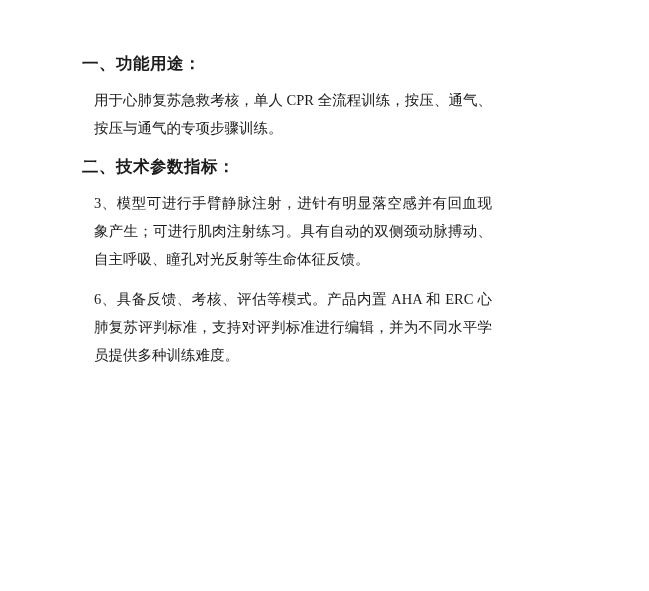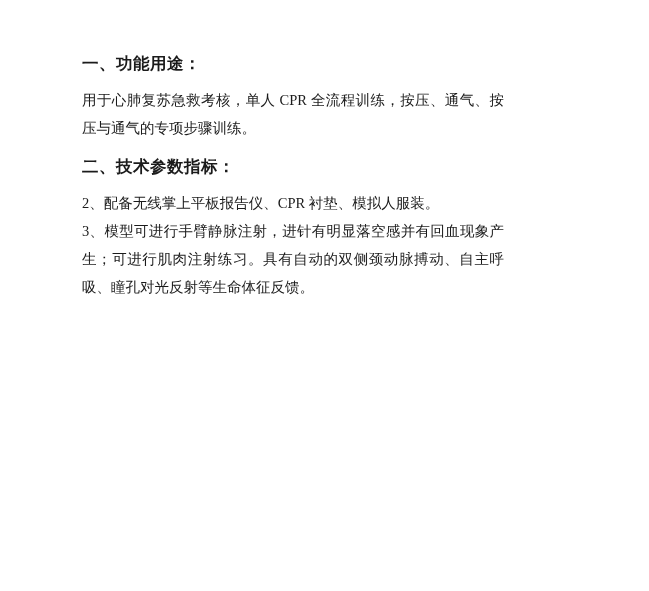--- a/index.html
+++ b/index.html
@@ -30,32 +30,32 @@
     font-size: 16.5px;
     line-height: 22px;
     margin: 0 0 12px 0;
     text-align: left;
     letter-spacing: 0.5px;
   }
   .section + .section .section-heading {
     margin-top: 13px;
   }
   .para {
-    margin: 0;
+    margin: 12px;
   }
 </style>
 </head>
 <body>
 
 <div class="page">
 
   <div class="section">
     <h2 class="section-heading">一、功能用途：</h2>
     <p class="para">用于心肺复苏急救考核，单人 CPR 全流程训练，按压、通气、按压与通气的专项步骤训练。</p>
   </div>
 
   <div class="section">
     <h2 class="section-heading">二、技术参数指标：</h2>
-    <p class="para">2、配备无线掌上平板报告仪、CPR 衬垫、模拟人服装。</p>
     <p class="para">3、模型可进行手臂静脉注射，进针有明显落空感并有回血现象产生；可进行肌肉注射练习。具有自动的双侧颈动脉搏动、自主呼吸、瞳孔对光反射等生命体征反馈。</p>
+    <p class="para">6、具备反馈、考核、评估等模式。产品内置 AHA 和 ERC 心肺复苏评判标准，支持对评判标准进行编辑，并为不同水平学员提供多种训练难度。</p>
   </div>
 
 </div>
 
 </body></html>

